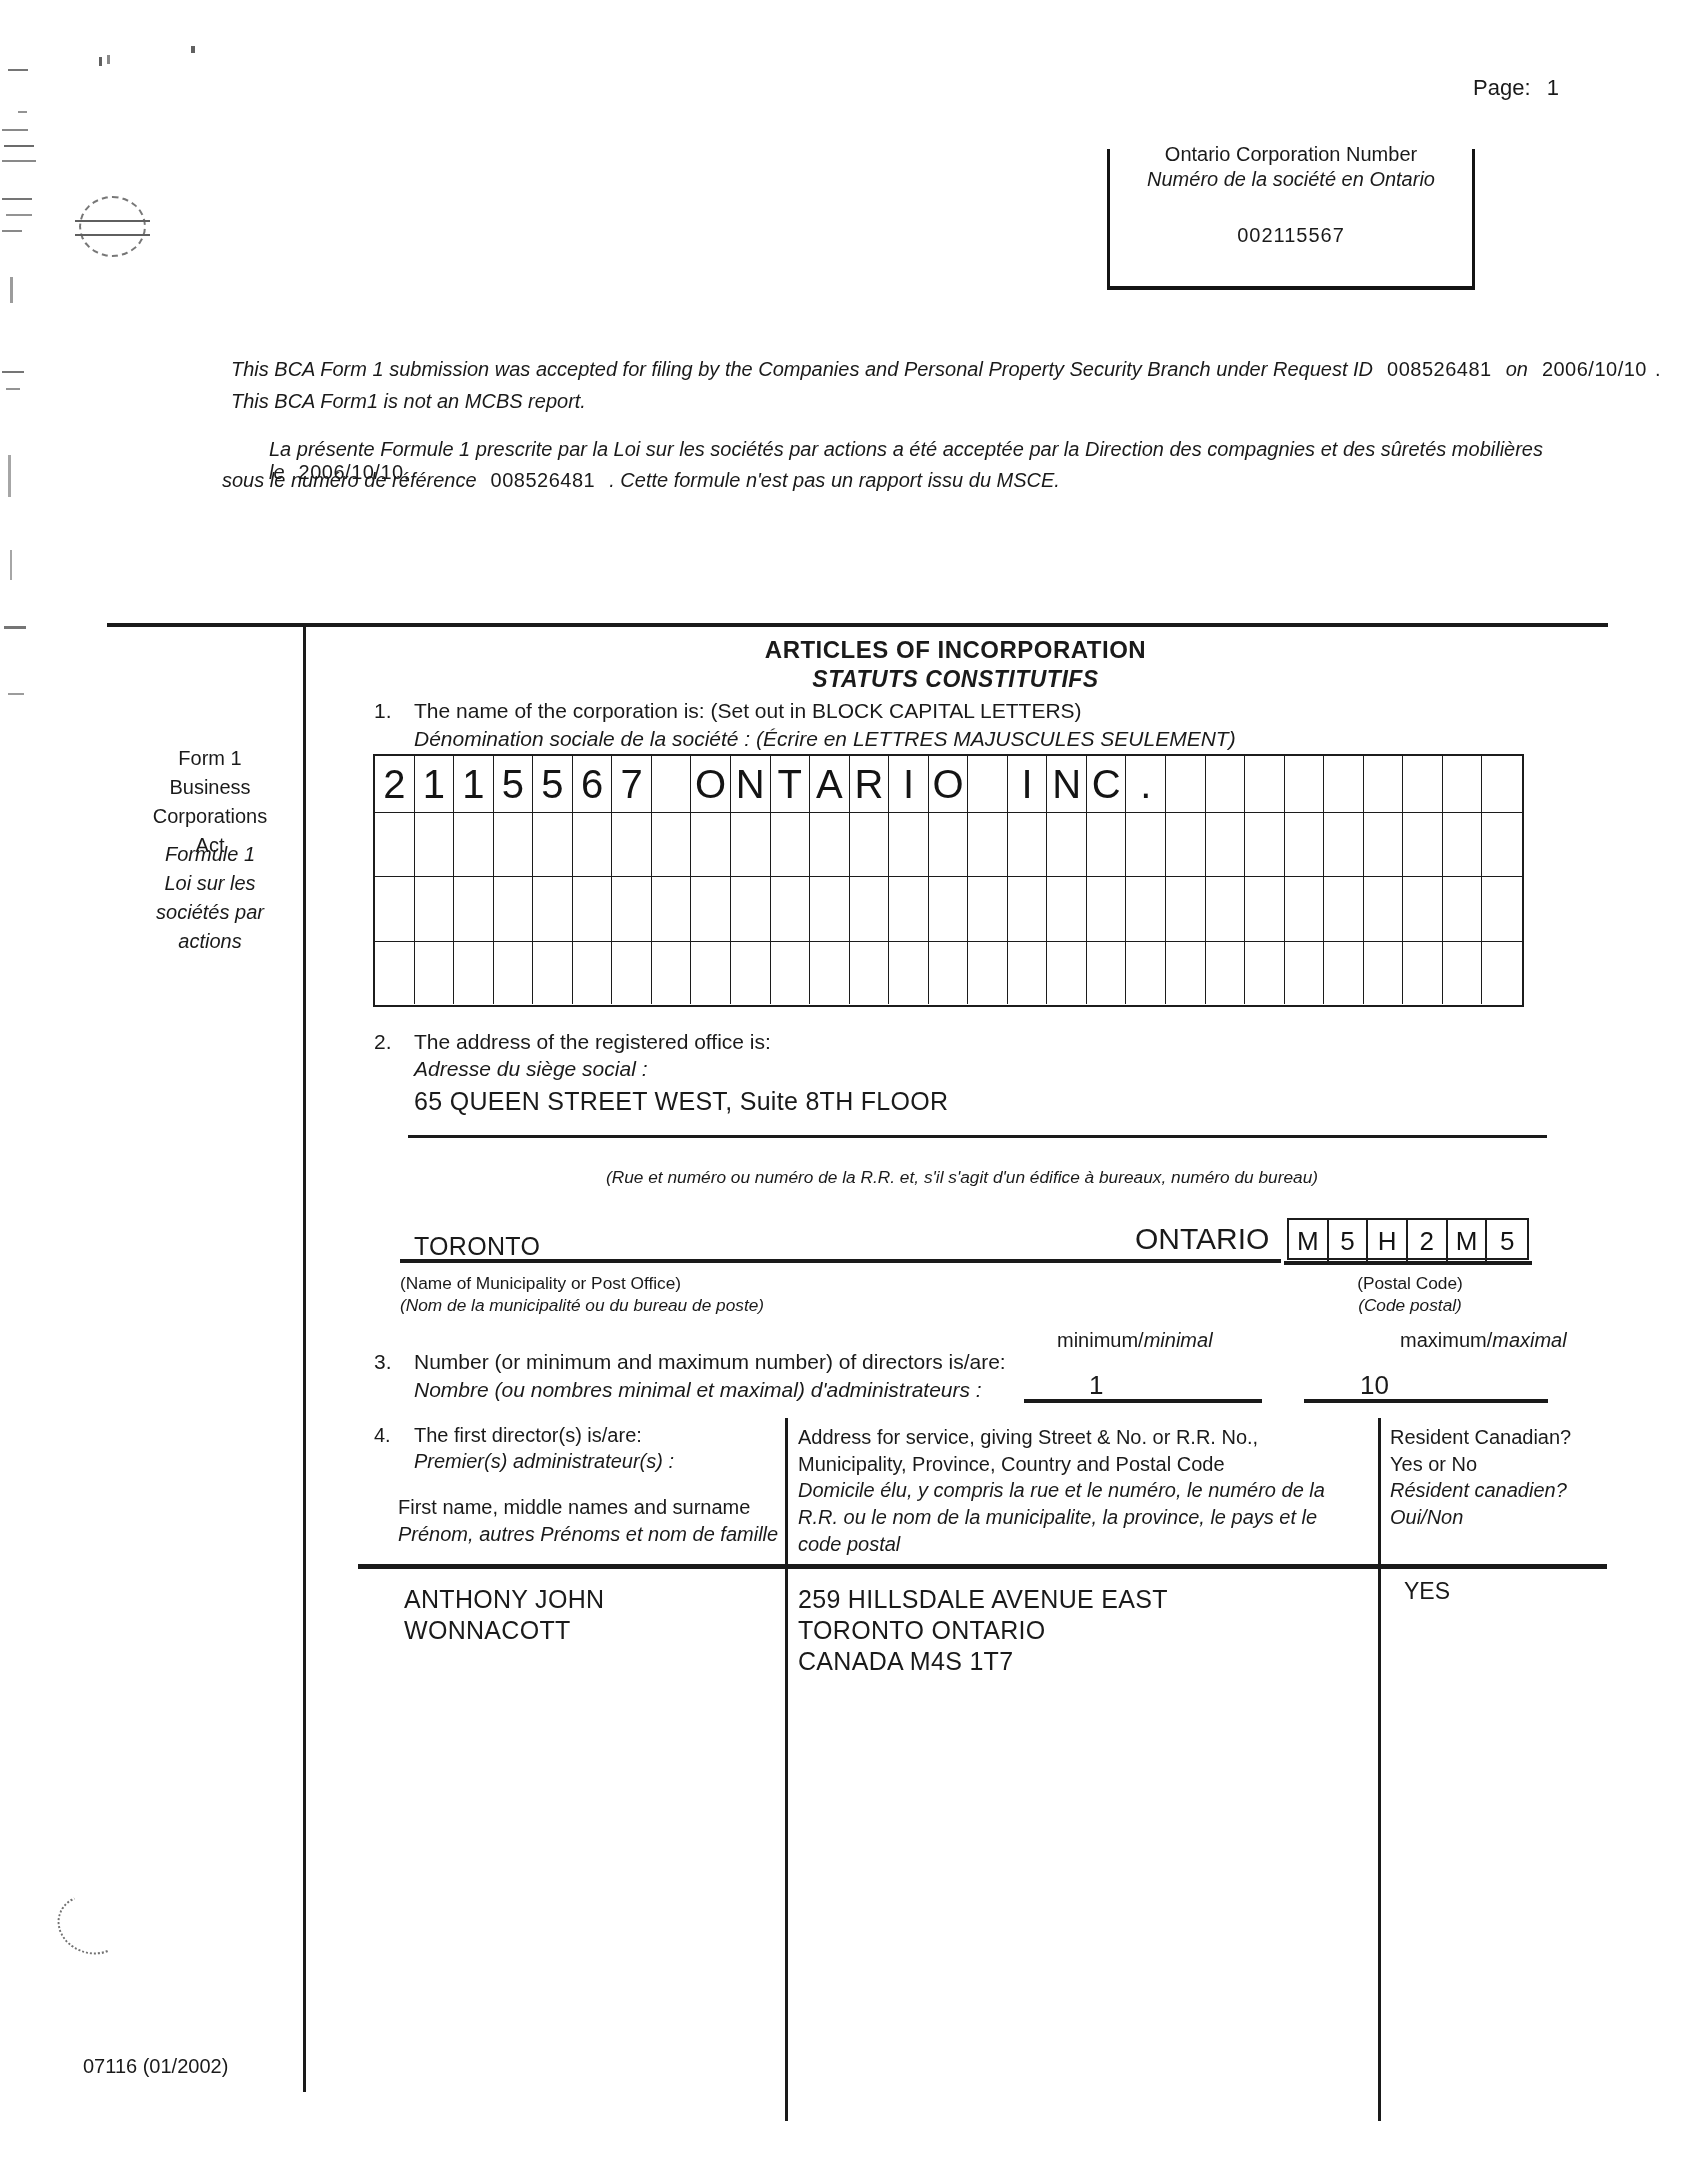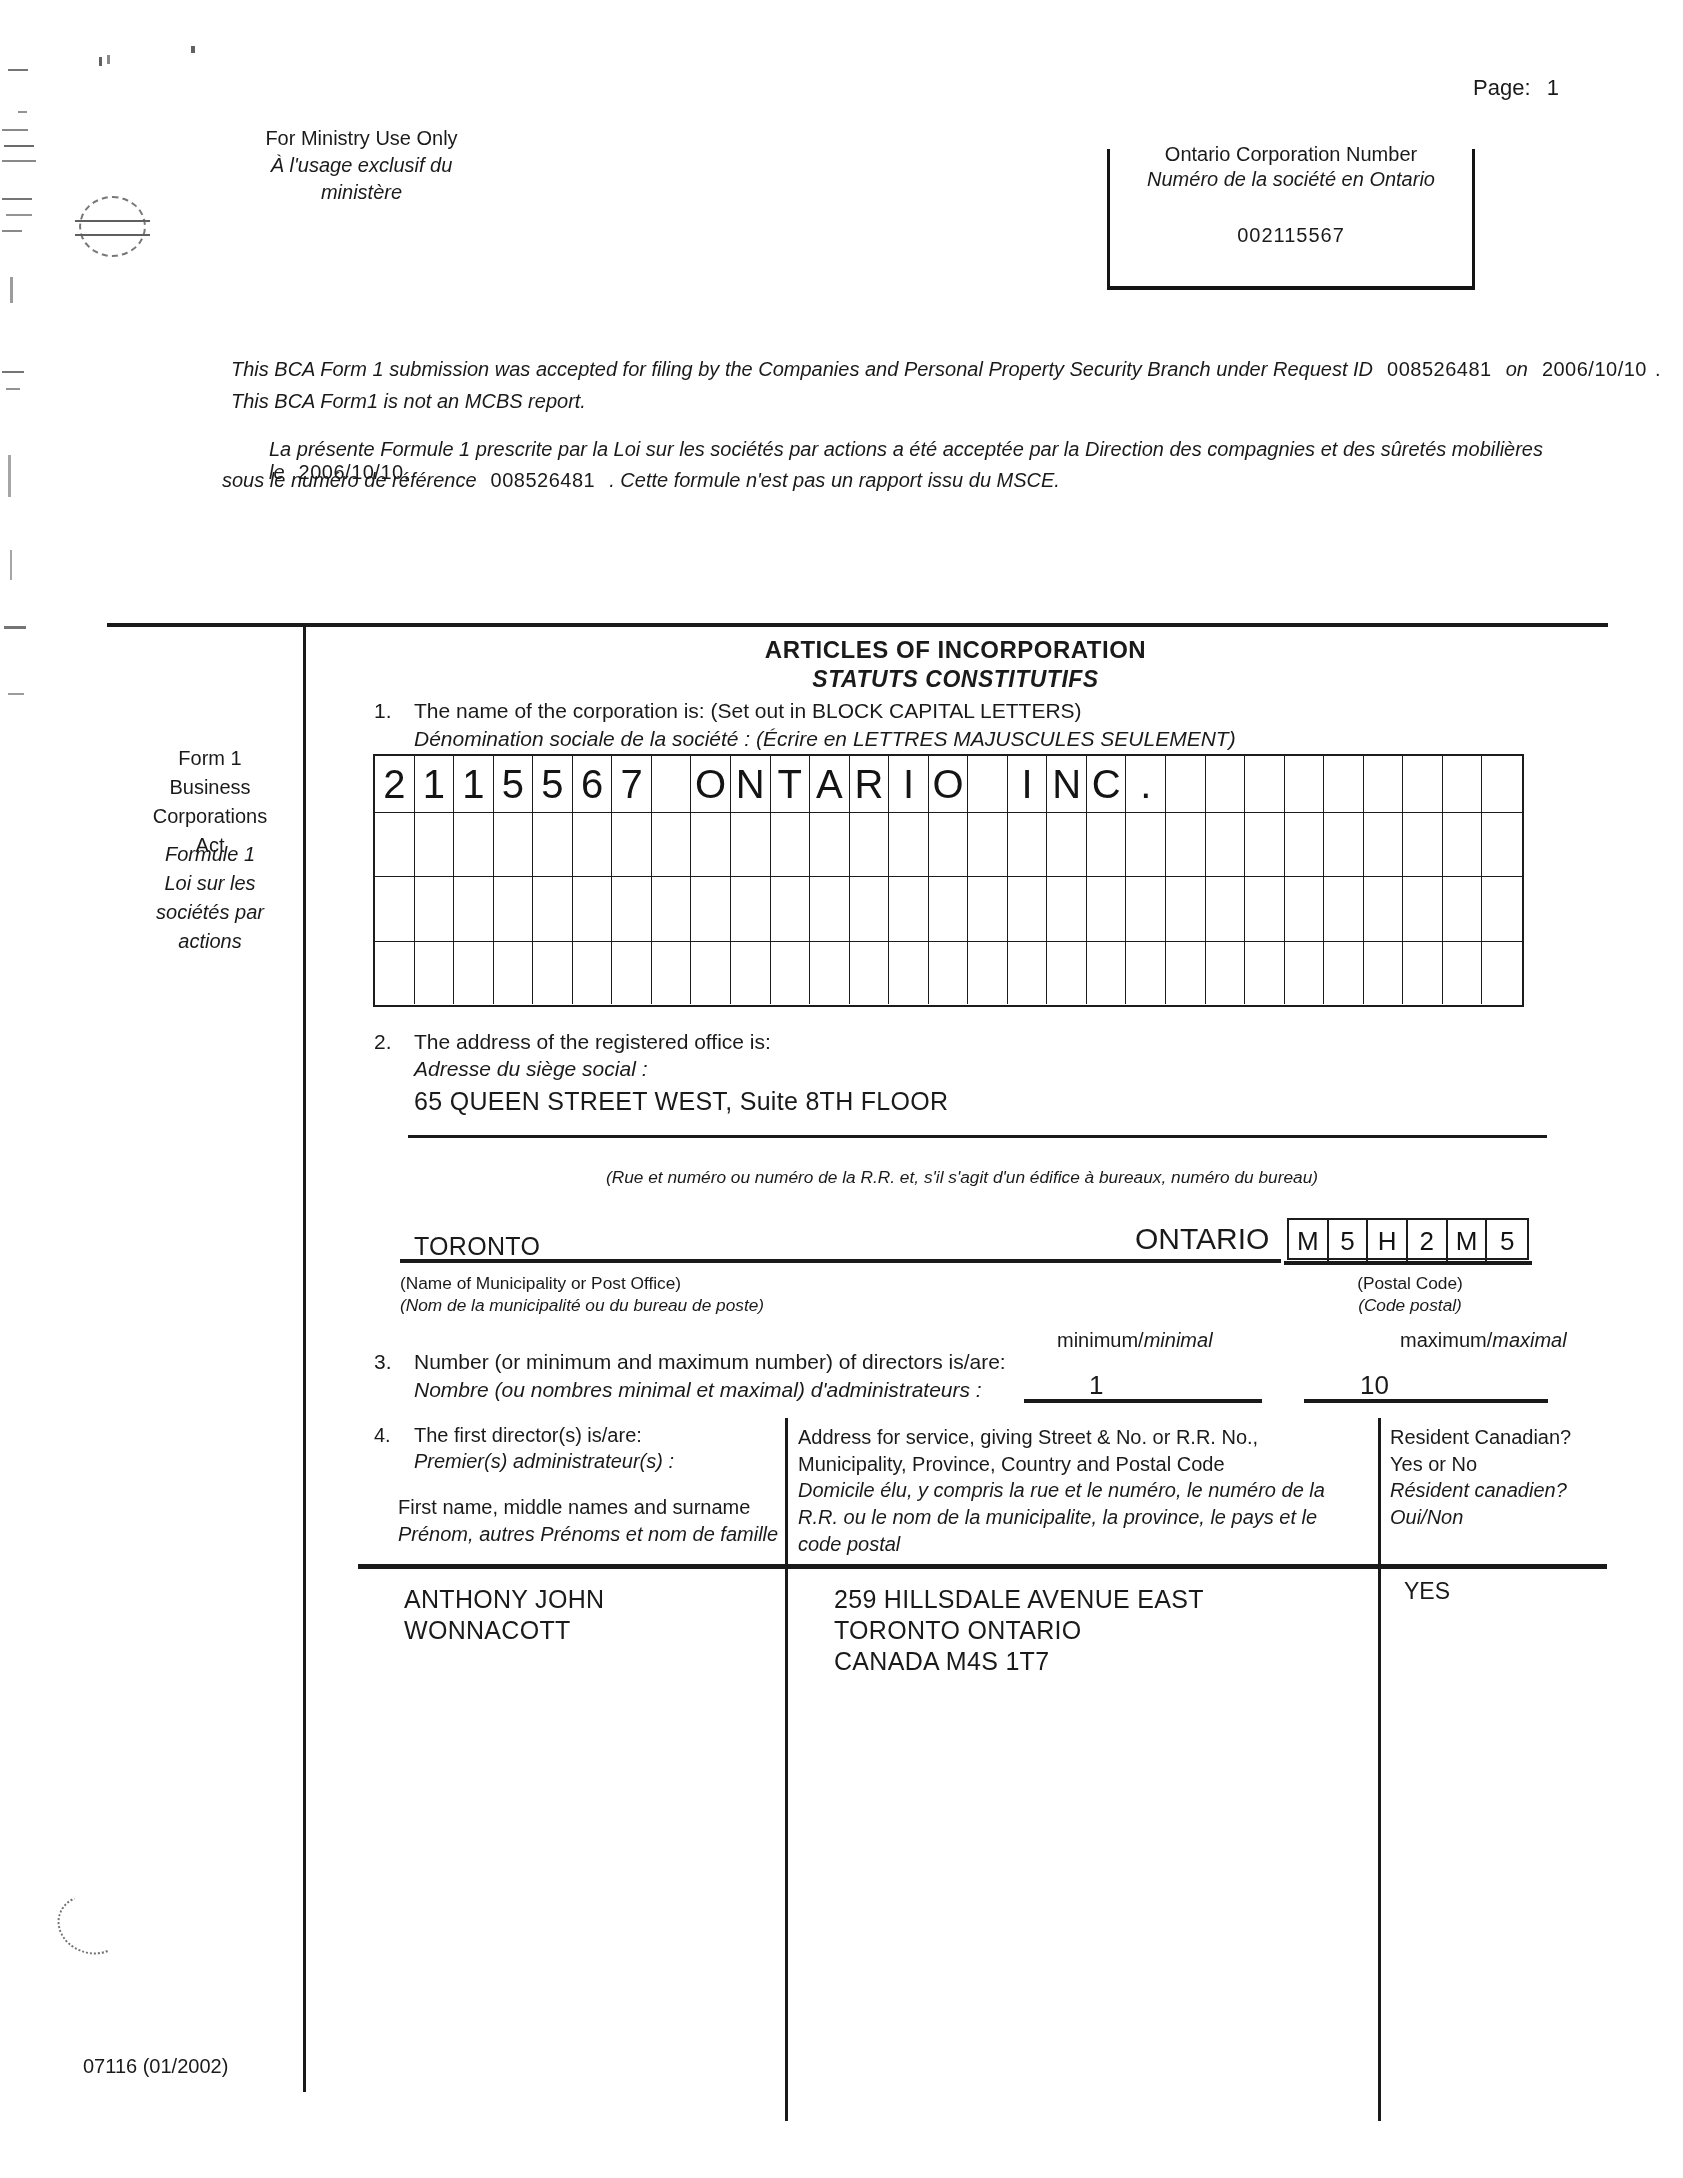--- a/index.html
+++ b/index.html
@@ -93,24 +93,20 @@
       <div class="s2"></div>
   </div>
 
   <div id="circle-mark"></div>
 
   <div class="abs" style="left:1473px;top:75px;font-size:22px;">
     <span>Page:</span>
     <span style="margin-left:10px;">1</span>
   </div>
 
-  <div class="abs ctr" style="left:233px;top:125px;width:257px;font-size:20px;line-height:27px;">
-    <div>For Ministry Use Only</div>
-    <div class="it">À l'usage exclusif du ministère</div>
-  </div>
 
   <div id="ocn-box">
     <div class="ctr" style="position:absolute;left:0;right:0;top:-6px;font-size:20px;">Ontario Corporation Number</div>
     <div class="ctr it" style="position:absolute;left:0;right:0;top:19px;font-size:20px;">Numéro de la société en Ontario</div>
     <div class="ctr" style="position:absolute;left:0;right:0;top:75px;font-size:20px;letter-spacing:1px;">002115567</div>
   </div>
 
   <div class="abs it" style="left:231px;top:358px;font-size:20px;">
     <span>This BCA Form 1 submission was accepted for filing by the Companies and Personal Property Security Branch under Request ID</span><span class="val sp-l sp-r">008526481</span><span>on</span><span class="val sp-l">2006/10/10</span><span class="val" style="margin-left:8px;">.</span>
   </div>
@@ -317,20 +313,20 @@
 Yes or No</div>
   <div class="abs lines it" style="left:1390px;top:1477px;font-size:20px;line-height:27px;">Résident canadien?
 Oui/Non</div>
 
   <div class="ln" style="left:358px;top:1564px;width:1249px;height:5px;"></div>
   <div class="ln" style="left:785px;top:1418px;width:2.5px;height:703px;"></div>
   <div class="ln" style="left:1378px;top:1418px;width:2.5px;height:703px;"></div>
 
   <div class="abs lines" style="left:404px;top:1584px;font-size:25px;line-height:31px;letter-spacing:0.3px;">ANTHONY JOHN
 WONNACOTT</div>
-  <div class="abs lines" style="left:798px;top:1584px;font-size:25px;line-height:31px;letter-spacing:0.3px;margin-left:36px;">259 HILLSDALE AVENUE EAST
+  <div class="abs lines" style="left:798px;top:1584px;font-size:25px;line-height:31px;letter-spacing:0.3px;">259 HILLSDALE AVENUE EAST
 TORONTO ONTARIO
 CANADA M4S 1T7</div>
   <div class="abs" style="left:1404px;top:1578px;font-size:23px;">YES</div>
 
   <div class="abs" style="left:83px;top:2055px;font-size:20px;">07116 (01/2002)</div>
 </div>
 
 
 </body></html>

